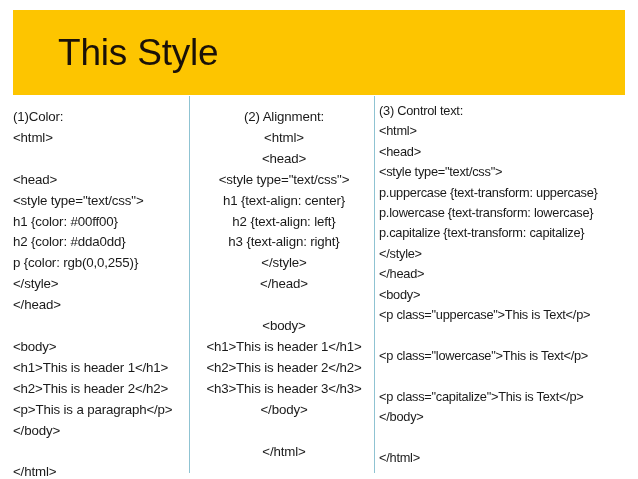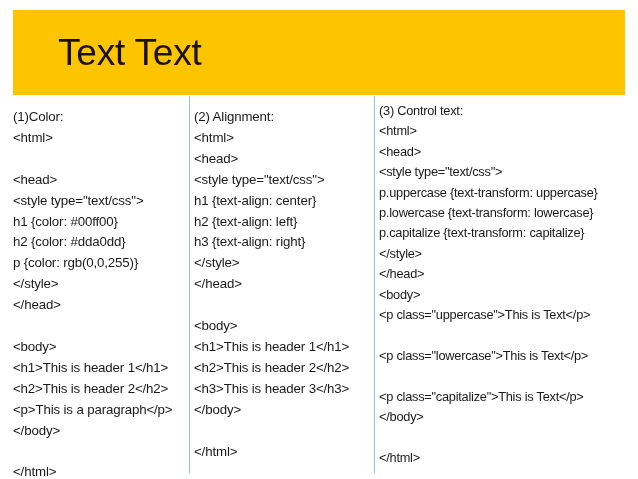--- a/index.html
+++ b/index.html
@@ -74,20 +74,21 @@
     line-height: 20.9px;
     letter-spacing: -0.15px;
   }
   #col-2 {
     left: 194px;
     top: 107px;
     width: 180px;
     font-size: 13.3px;
     line-height: 20.9px;
     letter-spacing: -0.15px;
+    text-align: center;
   }
   #col-3 {
     left: 379px;
     top: 101px;
     width: 262px;
     font-size: 12.8px;
     line-height: 20.4px;
     letter-spacing: -0.25px;
   }
   .code-line {
@@ -95,21 +96,21 @@
     white-space: pre;
   }
   .code-line.blank { }
 </style>
 </head>
 <body>
 
 <div id="slide" style="background: rgb(255, 255, 255);">
 
   <div id="title-bar" style="background: rgb(253, 197, 0);">
-    <div id="title-text" style="color: rgb(26, 17, 8);">Text Text</div>
+    <div id="title-text" style="color: rgb(26, 17, 8);">This Style</div>
   </div>
 
   <div class="divider" id="divider-1" style="background: rgb(143, 195, 210);"></div>
   <div class="divider" id="divider-2" style="background: rgb(143, 195, 210);"></div>
 
   <div class="code-col" id="col-1"><span class="code-line">(1)Color:</span><span class="code-line">&lt;html&gt;</span><span class="code-line blank">&nbsp;</span><span class="code-line">&lt;head&gt;</span><span class="code-line">&lt;style type="text/css"&gt;</span><span class="code-line">h1 {color: #00ff00}</span><span class="code-line">h2 {color: #dda0dd}</span><span class="code-line">p {color: rgb(0,0,255)}</span><span class="code-line">&lt;/style&gt;</span><span class="code-line">&lt;/head&gt;</span><span class="code-line blank">&nbsp;</span><span class="code-line">&lt;body&gt;</span><span class="code-line">&lt;h1&gt;This is header 1&lt;/h1&gt;</span><span class="code-line">&lt;h2&gt;This is header 2&lt;/h2&gt;</span><span class="code-line">&lt;p&gt;This is a paragraph&lt;/p&gt;</span><span class="code-line">&lt;/body&gt;</span><span class="code-line blank">&nbsp;</span><span class="code-line">&lt;/html&gt;</span></div>
   <div class="code-col" id="col-2"><span class="code-line">(2) Alignment:</span><span class="code-line">&lt;html&gt;</span><span class="code-line">&lt;head&gt;</span><span class="code-line">&lt;style type="text/css"&gt;</span><span class="code-line">h1 {text-align: center}</span><span class="code-line">h2 {text-align: left}</span><span class="code-line">h3 {text-align: right}</span><span class="code-line">&lt;/style&gt;</span><span class="code-line">&lt;/head&gt;</span><span class="code-line blank">&nbsp;</span><span class="code-line">&lt;body&gt;</span><span class="code-line">&lt;h1&gt;This is header 1&lt;/h1&gt;</span><span class="code-line">&lt;h2&gt;This is header 2&lt;/h2&gt;</span><span class="code-line">&lt;h3&gt;This is header 3&lt;/h3&gt;</span><span class="code-line">&lt;/body&gt;</span><span class="code-line blank">&nbsp;</span><span class="code-line">&lt;/html&gt;</span></div>
   <div class="code-col" id="col-3"><span class="code-line">(3) Control text:</span><span class="code-line">&lt;html&gt;</span><span class="code-line">&lt;head&gt;</span><span class="code-line">&lt;style type="text/css"&gt;</span><span class="code-line">p.uppercase {text-transform: uppercase}</span><span class="code-line">p.lowercase {text-transform: lowercase}</span><span class="code-line">p.capitalize {text-transform: capitalize}</span><span class="code-line">&lt;/style&gt;</span><span class="code-line">&lt;/head&gt;</span><span class="code-line">&lt;body&gt;</span><span class="code-line">&lt;p class="uppercase"&gt;This is Text&lt;/p&gt;</span><span class="code-line blank">&nbsp;</span><span class="code-line">&lt;p class="lowercase"&gt;This is Text&lt;/p&gt;</span><span class="code-line blank">&nbsp;</span><span class="code-line">&lt;p class="capitalize"&gt;This is Text&lt;/p&gt;</span><span class="code-line">&lt;/body&gt;</span><span class="code-line blank">&nbsp;</span><span class="code-line">&lt;/html&gt;</span></div>
 
 </div>

